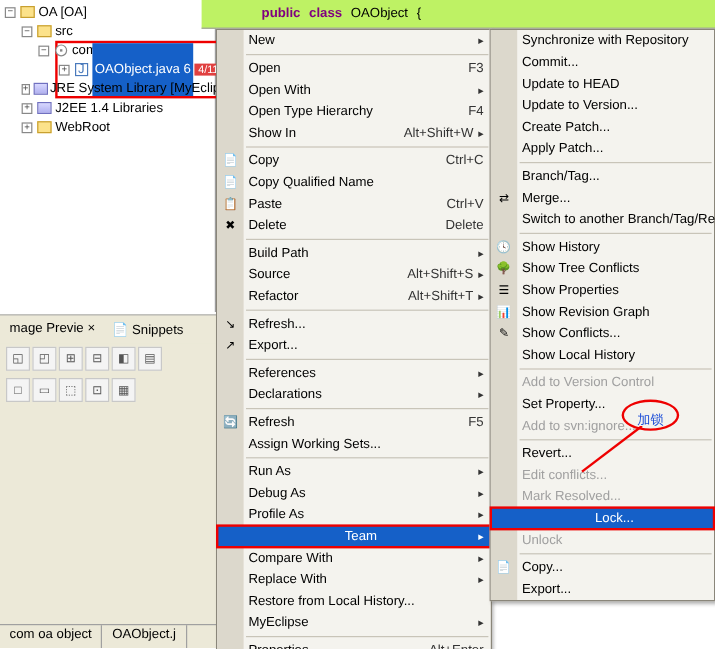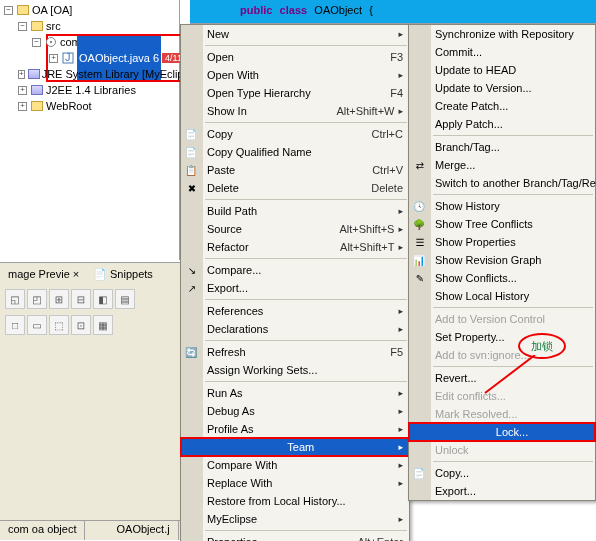--- a/index.html
+++ b/index.html
@@ -16,43 +16,43 @@
 .jar-icon { width: 12px; height: 10px; background: linear-gradient(#d8d8ff,#b0b0f0); border: 1px solid #7070c0; }
 .selected-file { background: #1560c8; color: #fff; padding: 16px 2px; }
 .file-badge { background: #e04040; color:#fff; font-size:9px; padding:0 3px; margin-left:1px; }
 .red-box-file { border: 2px solid #e00; padding: 0 1px; display:inline-flex; align-items:center; }
 
 .middle-pane { position:absolute; left:0; top:262px; width:180px; height:278px; background:#ece9d8; border-top:1px solid #a0a0a0; }
 .view-tabs { display:flex; gap:6px; padding:3px 4px; background:#ece9d8; }
 .view-tab { padding:2px 4px; }
 .tb-row { display:flex; gap:2px; padding:3px 5px; flex-wrap:wrap; }
 .tb-btn { width:20px; height:20px; border:1px solid #c8c8c8; background:#f4f4f4; display:flex; align-items:center; justify-content:center; font-size:10px; color:#555; }
-.bottom-tabs { position:absolute; left:0; bottom:0; display:flex; height:20px; background:#ece9d8; border-top:1px solid #a0a0a0; width:100%;gap:23px; }
+.bottom-tabs { position:absolute; left:0; bottom:0; display:flex; height:20px; background:#ece9d8; border-top:1px solid #a0a0a0; width:100%; }
 .bottom-tab { padding:2px 8px; border-right:1px solid #a0a0a0; }
 
-.editor { position:absolute; left:190px; top:0; right:0; height:24px; background:#0ea5e9; border-bottom:1px solid #a0a0a0; padding:4px 50px; font-family: "Courier New", monospace; font-size:12px; white-space:nowrap; }
+.editor { position:absolute; left:168px; top:0; right:0; height:24px; background:#bef264; border-bottom:1px solid #a0a0a0; padding:4px 50px; font-family: "Courier New", monospace; font-size:12px; white-space:nowrap; }
 .kw { color:#800080; font-weight:bold; }
 
 .menu { position:absolute; background:#f4f3ee; border:1px solid #8a867a; box-shadow:2px 2px 3px rgba(0,0,0,.3); }
 .menu1 { left:180px; top:24px; width:230px; }
 .menu2 { left:408px; top:24px; width:188px; }
 .menu-strip { position:absolute; left:0; top:0; bottom:0; width:22px; background:#dcd8cc; }
 .menu-item { position:relative; display:flex; align-items:center; height:18px; padding-left:26px; padding-right:6px; white-space:nowrap; }
 .menu-item .lbl { flex:1; }
 .menu-item .sc { color:#333; }
 .menu-item.has-sub::after { content:"▸"; font-size:9px; margin-left:4px; color:#333; }
 .menu-sep { height:1px; background:#c8c4b8; margin:2px 2px 2px 24px; }
 .menu-hl { background:#1560c8; color:#fff;text-align:center; }
 .menu-hl.has-sub::after { color:#fff; }
 .menu-disabled { color:#a0a0a0; }
 .menu-ico { position:absolute; left:3px; width:16px; height:16px; display:flex; align-items:center; justify-content:center; font-size:10px; }
 .red-box { outline:2px solid #e00; outline-offset:-1px; }
 
 .anno { position:absolute; left:518px; top:333px; pointer-events:none; }
-.anno-circle { width:48px; height:26px; border:2px solid #e00; border-radius:50%; display:flex; align-items:center; justify-content:center; color:#15803d; font-size:12px; }
+.anno-circle { width:48px; height:26px; border:2px solid #e00; border-radius:50%; display:flex; align-items:flex-end; justify-content:center; color:#1d4ed8; font-size:12px; }
 .anno-line { position:absolute; left:480px; top:355px; width:60px; height:40px; pointer-events:none; }
 </style>
 </head>
 <body>
 
 <div class="tree">
   <div class="tree-row indent0">
       <span class="expander">−</span>
       <span class="tree-icon">
         <span class="folder-icon"></span>
@@ -188,21 +188,21 @@
       <span class="lbl">Source</span>
       <span class="sc">Alt+Shift+S</span>
     </div>
   <div class="menu-item has-sub">
       <span class="lbl">Refactor</span>
       <span class="sc">Alt+Shift+T</span>
     </div>
   <div class="menu-sep"></div>
   <div class="menu-item">
       <span class="menu-ico">↘</span>
-      <span class="lbl">Compare...</span>
+      <span class="lbl">Refresh...</span>
     </div>
   <div class="menu-item">
       <span class="menu-ico">↗</span>
       <span class="lbl">Export...</span>
     </div>
   <div class="menu-sep"></div>
   <div class="menu-item has-sub">
       <span class="lbl">References</span>
     </div>
   <div class="menu-item has-sub">

